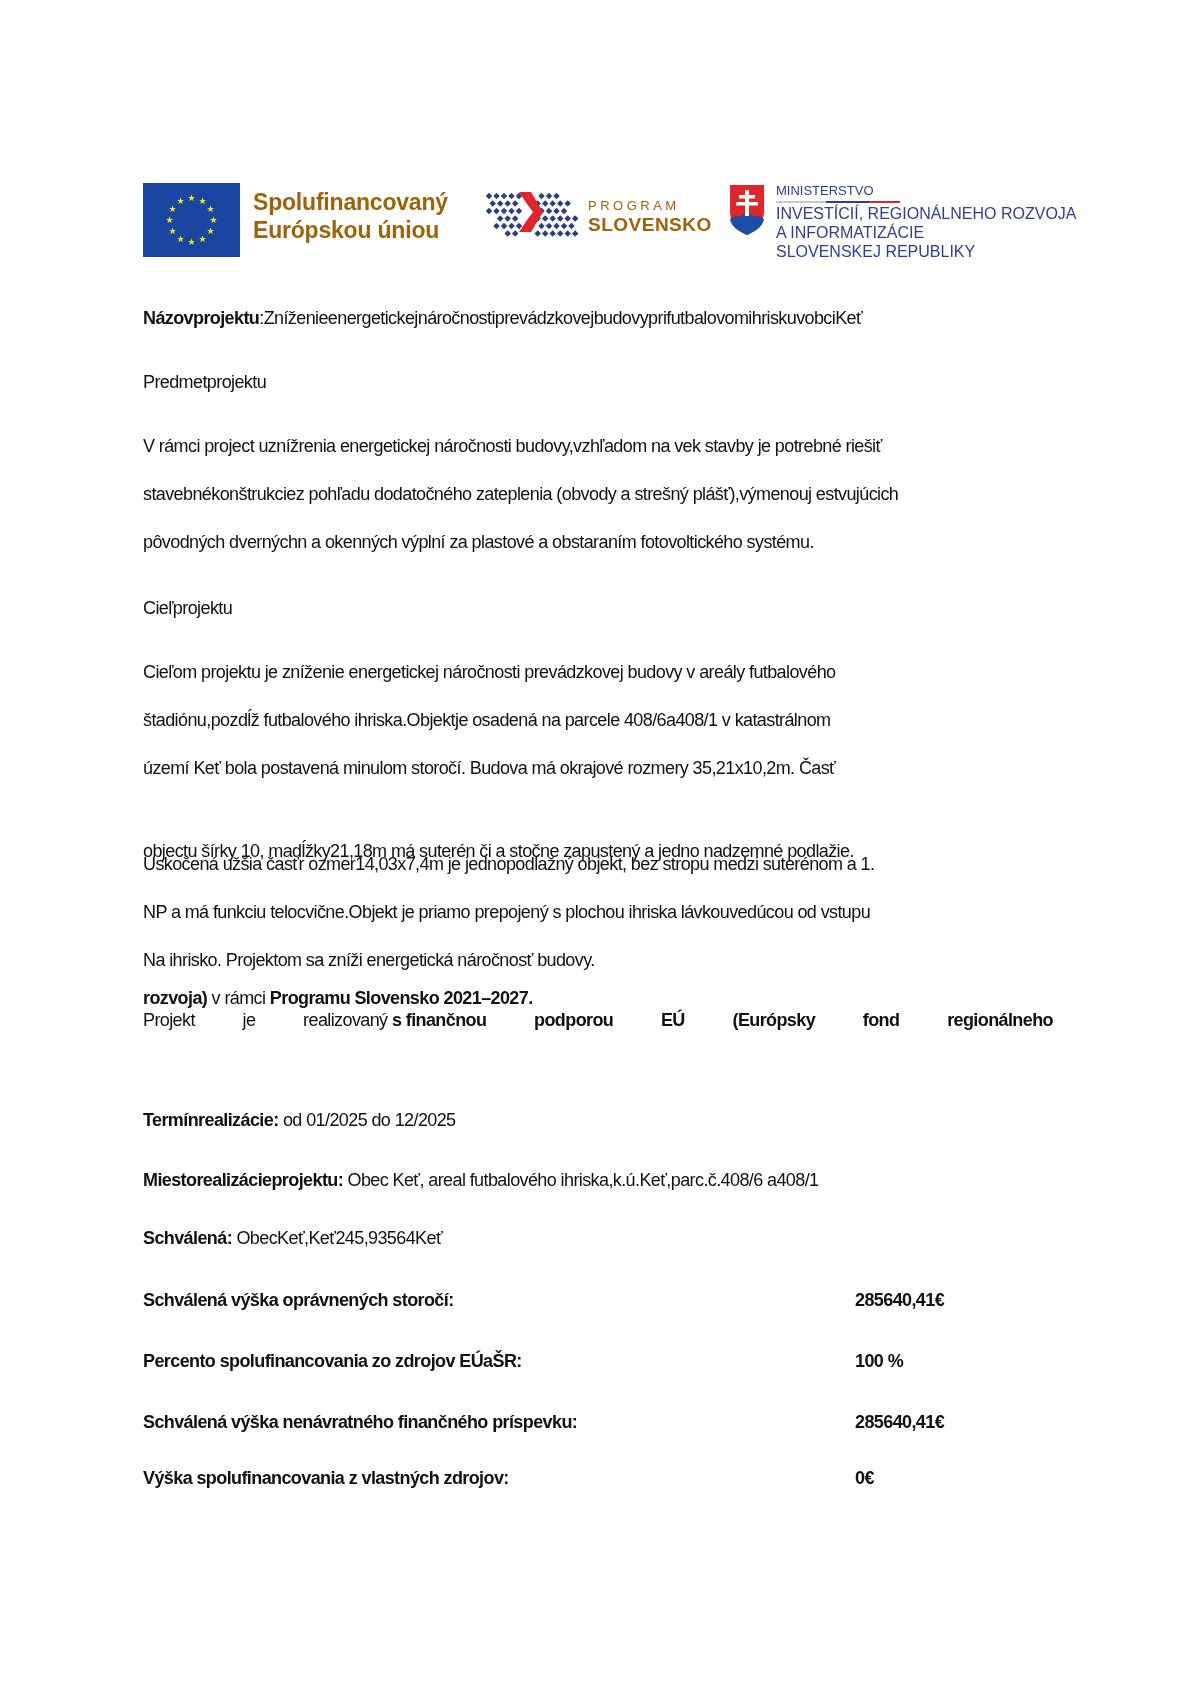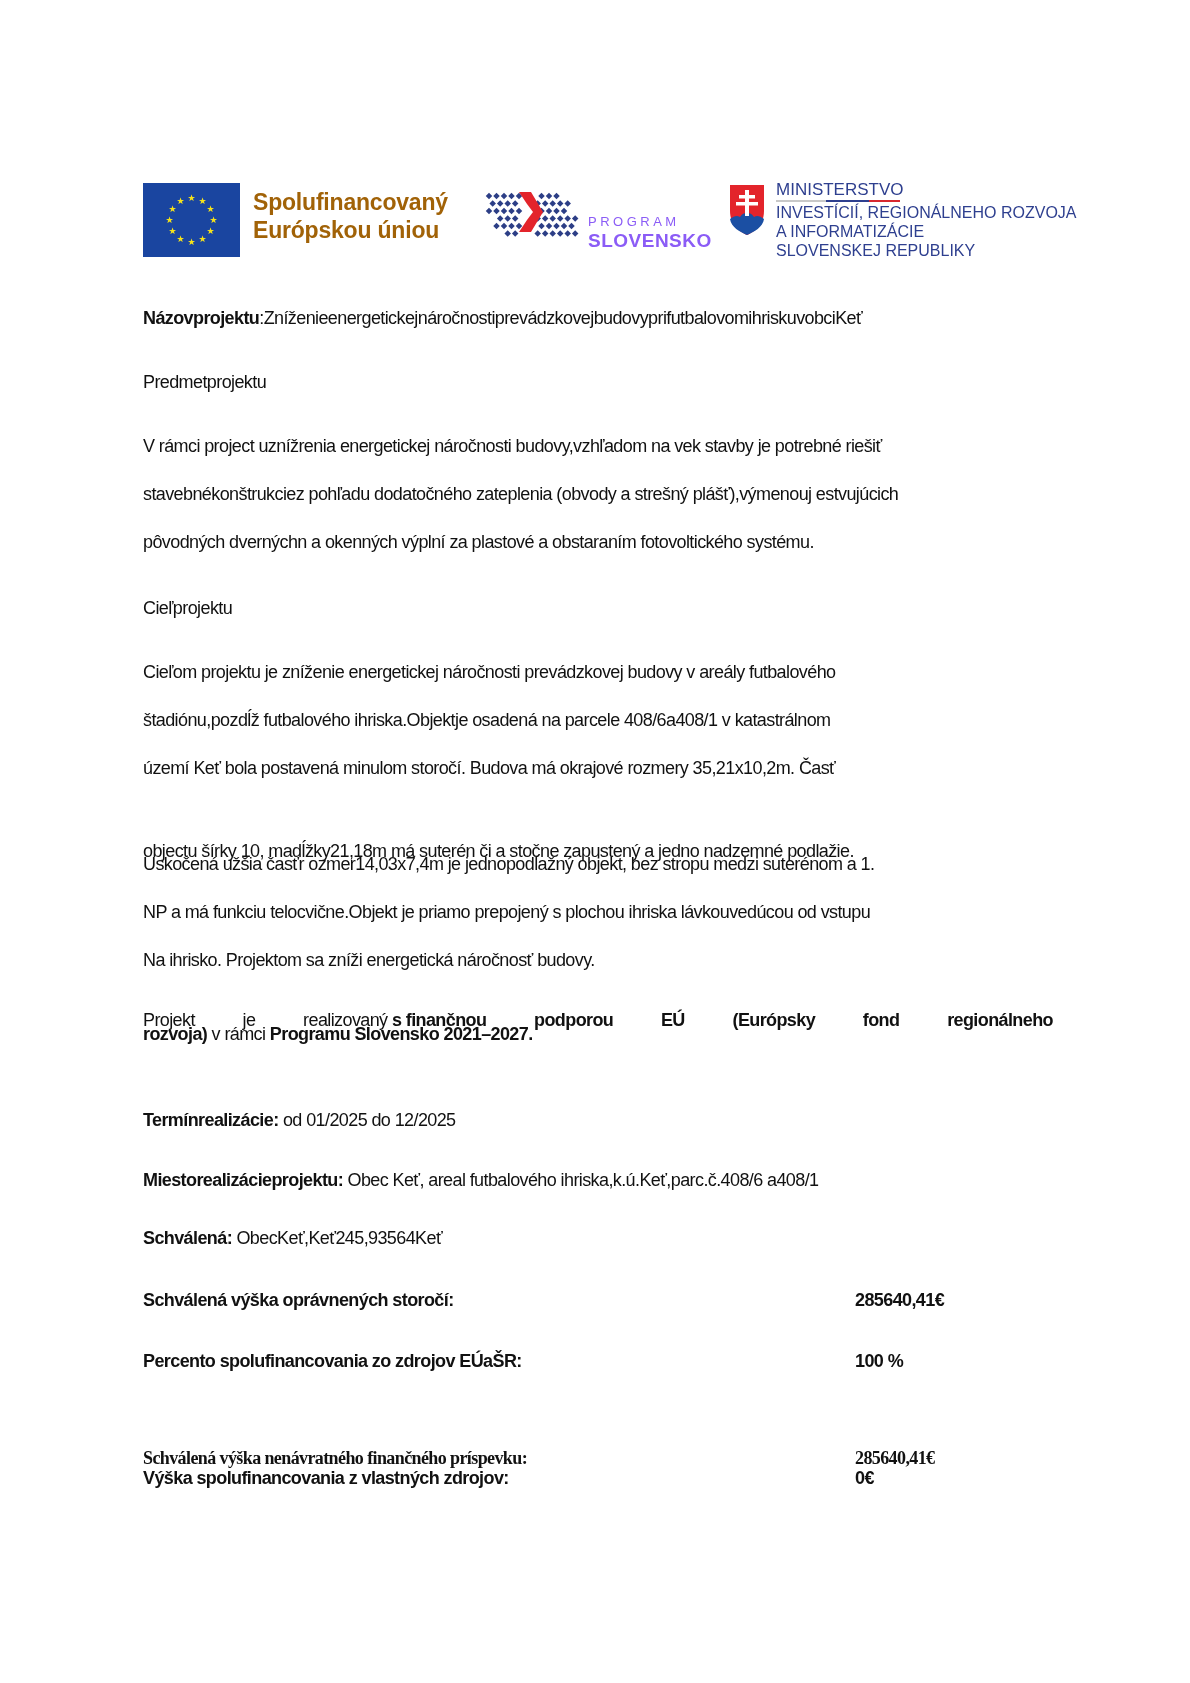--- a/index.html
+++ b/index.html
@@ -5,26 +5,26 @@
     html, body { margin: 0; padding: 0; background: #ffffff; }
     body {
       width: 1190px; height: 1683px; position: relative; overflow: hidden;
       font-family: "Liberation Sans", sans-serif; color: #111111;
     }
     .logos { position: absolute; top: 180px; left: 143px; width: 940px; height: 85px; }
     .eu-flag { position: absolute; left: 0; top: 3px; width: 97px; height: 74px; background: #1a45a0; }
     .eu-flag svg { width: 100%; height: 100%; display: block; }
     .eu-text { position: absolute; left: 110px; top: 8px; color: #a16207; font-weight: bold; font-size: 23px; line-height: 28px; letter-spacing: -0.2px; }
     .ps-logo { position: absolute; left: 340px; top: 8px; width: 100px; height: 55px; }
-    .ps-text { position: absolute; left: 445px; top: 32px; color: #8b5cf6; line-height: 19px; }
+    .ps-text { position: absolute; left: 445px; top: 16px; color: #a16207; line-height: 19px; }
     .ps-text .t1 { font-size: 13px; letter-spacing: 3.5px; }
     .ps-text .t2 { font-size: 19px; font-weight: bold; letter-spacing: 0.5px; }
     .coat { position: absolute; left: 585px; top: 3px; width: 38px; height: 53px; }
     .min-text { position: absolute; left: 633px; top: 0px; color: #2e3f8f; font-size: 16px; line-height: 19px; }
-    .min-text .m1 { font-size: 17px; padding-bottom: 4px; position: relative; display: inline-block; }
+    .min-text .m1 { font-size: 13px; padding-bottom: 4px; position: relative; display: inline-block; }
     .min-text .rule { position: absolute; left: 0; bottom: 1px; width: 124px; height: 2px; background: linear-gradient(to right, #c8c8c8 0 40%, #2e3f8f 40% 75%, #d7282f 75% 100%); }
     .content { position: absolute; left: 143px; top: 0; width: 910px; font-size: 18px; }
     .line { position: absolute; left: 0; white-space: nowrap; }
     .b { font-weight: bold; }
     .cond { letter-spacing: -0.6px; }
     .justified { position: absolute; left: 0; width: 910px; display: flex; justify-content: space-between; gap: 20px; }
     .fin-row { position: absolute; left: 0; width: 910px; font-weight: bold; }
     .fin-row .val { position: absolute; left: 712px; }
   </style>
 </head>
@@ -150,21 +150,21 @@
   <div class="justified cond" style="top:1010px;">
     <span>Projekt</span>
     <span>je</span>
     <span><span>realizovaný</span><span class="b"> s finančnou</span></span>
     <span class="b">podporou</span>
     <span class="b">EÚ</span>
     <span class="b">(Európsky</span>
     <span class="b">fond</span>
     <span class="b">regionálneho</span>
   </div>
-  <div class="line cond" style="top:1024px;text-align:right;">
+  <div class="line cond" style="top:988px;text-align:right;">
     <span class="b">rozvoja)</span><span> v rámci </span><span class="b">Programu Slovensko 2021–2027.</span>
   </div>
 
   <div class="line cond" style="top:1110px;text-align:right;">
     <span class="b">Termínrealizácie:</span><span> od 01/2025 do 12/2025</span>
   </div>
   <div class="line cond" style="top:1170px;">
     <span class="b">Miestorealizácieprojektu:</span><span> Obec Keť, areal futbalového ihriska,k.ú.Keť,parc.č.408/6 a408/1</span>
   </div>
   <div class="line cond" style="top:1228px;">
@@ -172,21 +172,21 @@
   </div>
 
   <div class="fin-row cond" style="top:1290px;">
     <span>Schválená výška oprávnených storočí:</span>
     <span class="val">285640,41€</span>
   </div>
   <div class="fin-row cond" style="top:1351px;">
     <span>Percento spolufinancovania zo zdrojov EÚaŠR:</span>
     <span class="val">100 %</span>
   </div>
-  <div class="fin-row cond" style="top:1448px;font-family:Liberation Serif, serif;">
+  <div class="fin-row cond" style="top:1412px;">
     <span>Schválená výška nenávratného finančného príspevku:</span>
     <span class="val">285640,41€</span>
   </div>
   <div class="fin-row cond" style="top:1468px;">
     <span>Výška spolufinancovania z vlastných zdrojov:</span>
     <span class="val">0€</span>
   </div>
 </div>
 
 </body></html>

